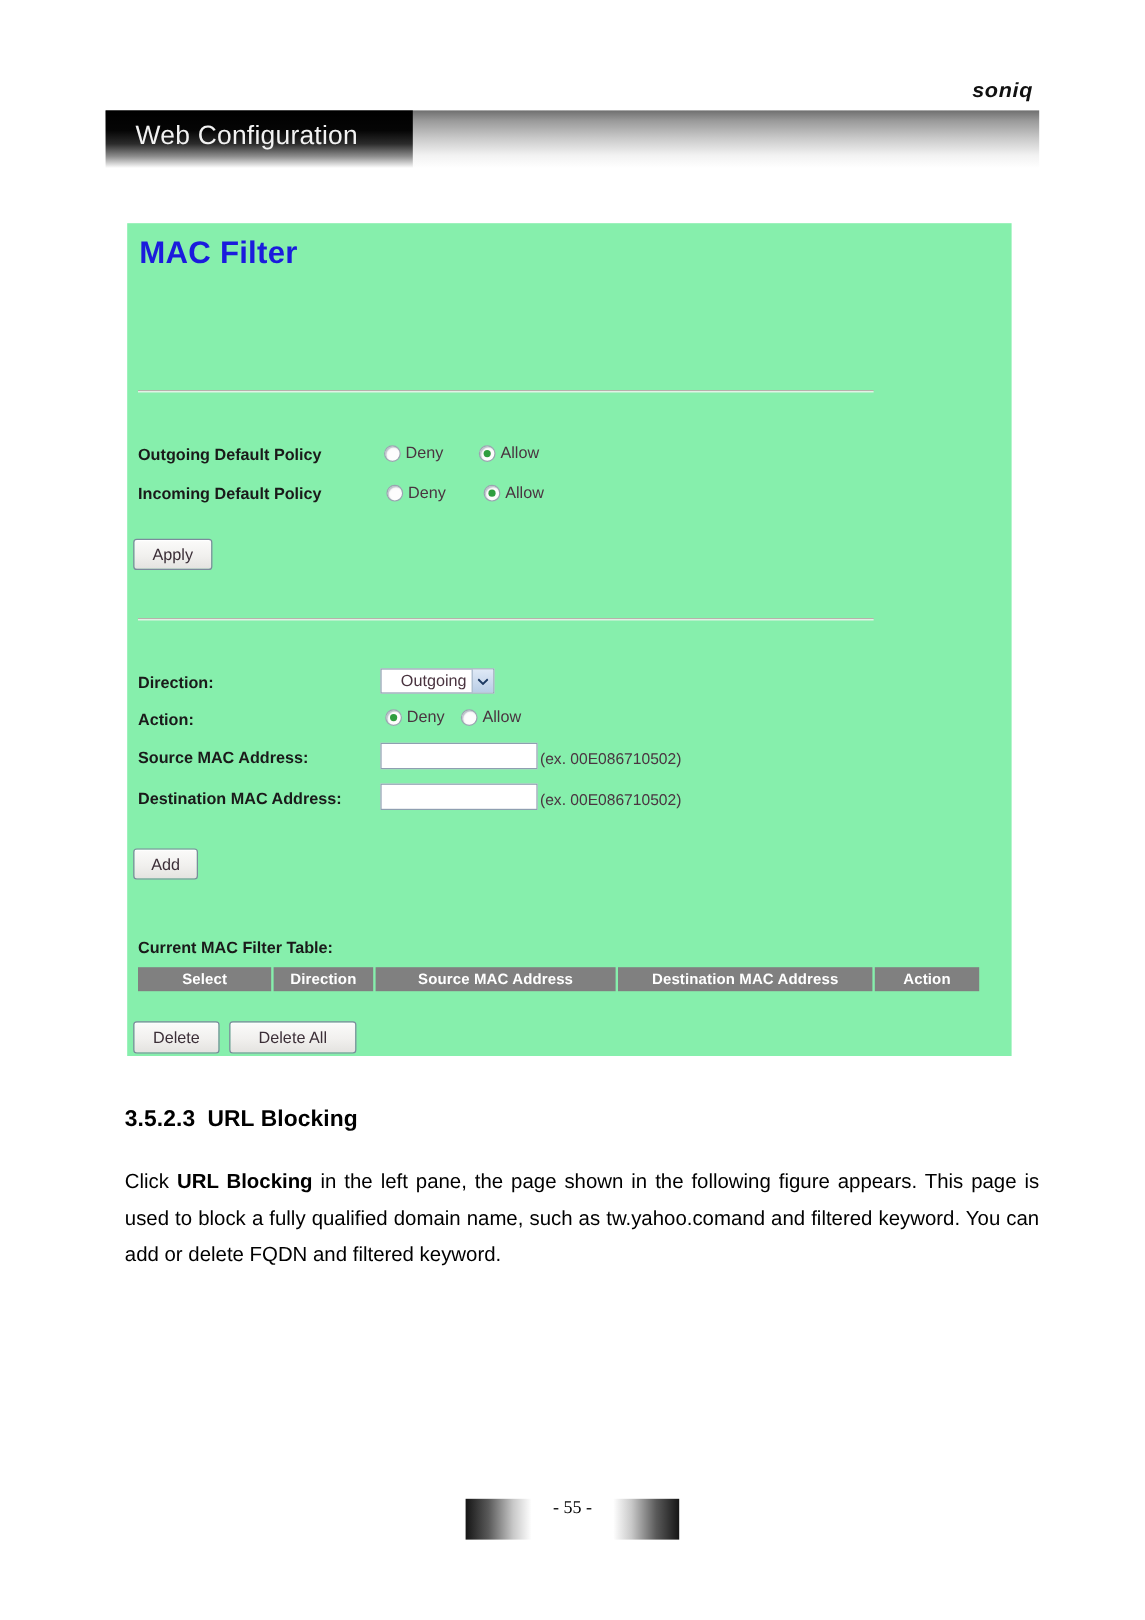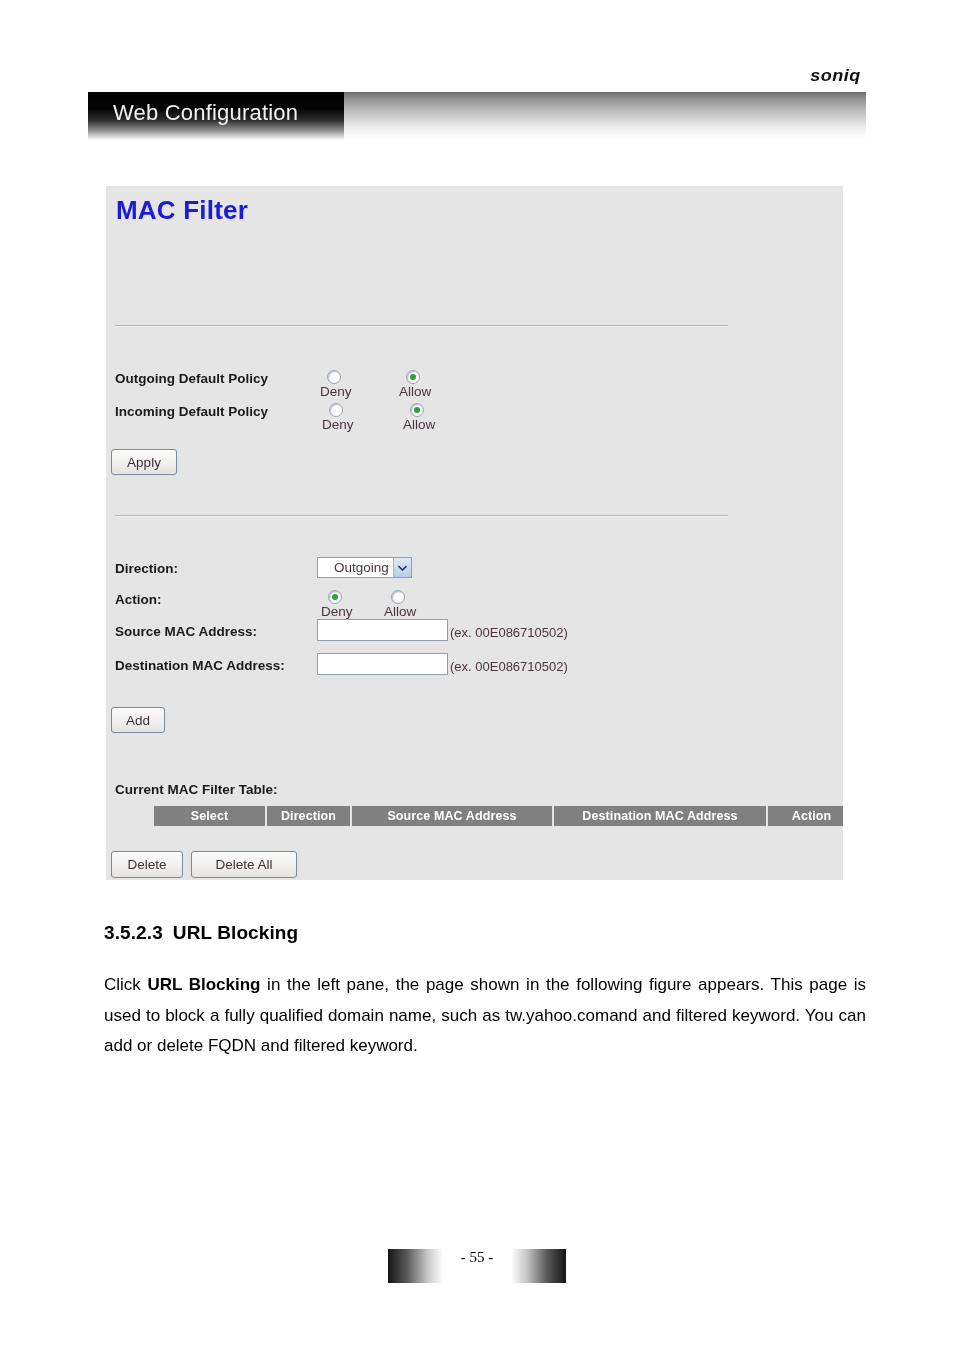--- a/index.html
+++ b/index.html
@@ -63,21 +63,21 @@
     white-space: nowrap;
   }
 
   
   #screenshot-panel {
     position: absolute;
     left: 106px;
     top: 186px;
     width: 737px;
     height: 694px;
-    background: #e5e5e5;
+    background: #86efac;
     overflow: hidden;
   }
   .panel-title {
     position: absolute;
     left: 10px;
     top: 9px;
     font-size: 26px;
     font-weight: bold;
     color: #1b1bdd;
     letter-spacing: 0.2px;
@@ -111,21 +111,20 @@
   }
 
   
   .radio-opt {
     position: absolute;
     display: flex;
     align-items: center;
     white-space: nowrap;
     font-size: 13.5px;
     color: #4a3440;
-    flex-direction: column;
   }
   .radio-dot {
     width: 12px;
     height: 12px;
     border-radius: 50%;
     background: #fdfdfd;
     border: 1px solid #9aa4b0;
     box-shadow: inset 1px 1px 1px rgba(130,140,155,.55);
     margin-right: 4px;
     flex: 0 0 auto;
@@ -211,21 +210,20 @@
     color: #1a1a1a;
   }
   #filter-table {
     position: absolute;
     left: 9px;
     top: 620px;
     width: 728px;
     height: 20px;
     display: flex;
     gap: 2px;
-    margin-left: 39px;
   }
   #filter-table .th {
     background: #808080;
     color: #ffffff;
     font-size: 12.5px;
     font-weight: bold;
     display: flex;
     align-items: center;
     justify-content: center;
     white-space: nowrap;

